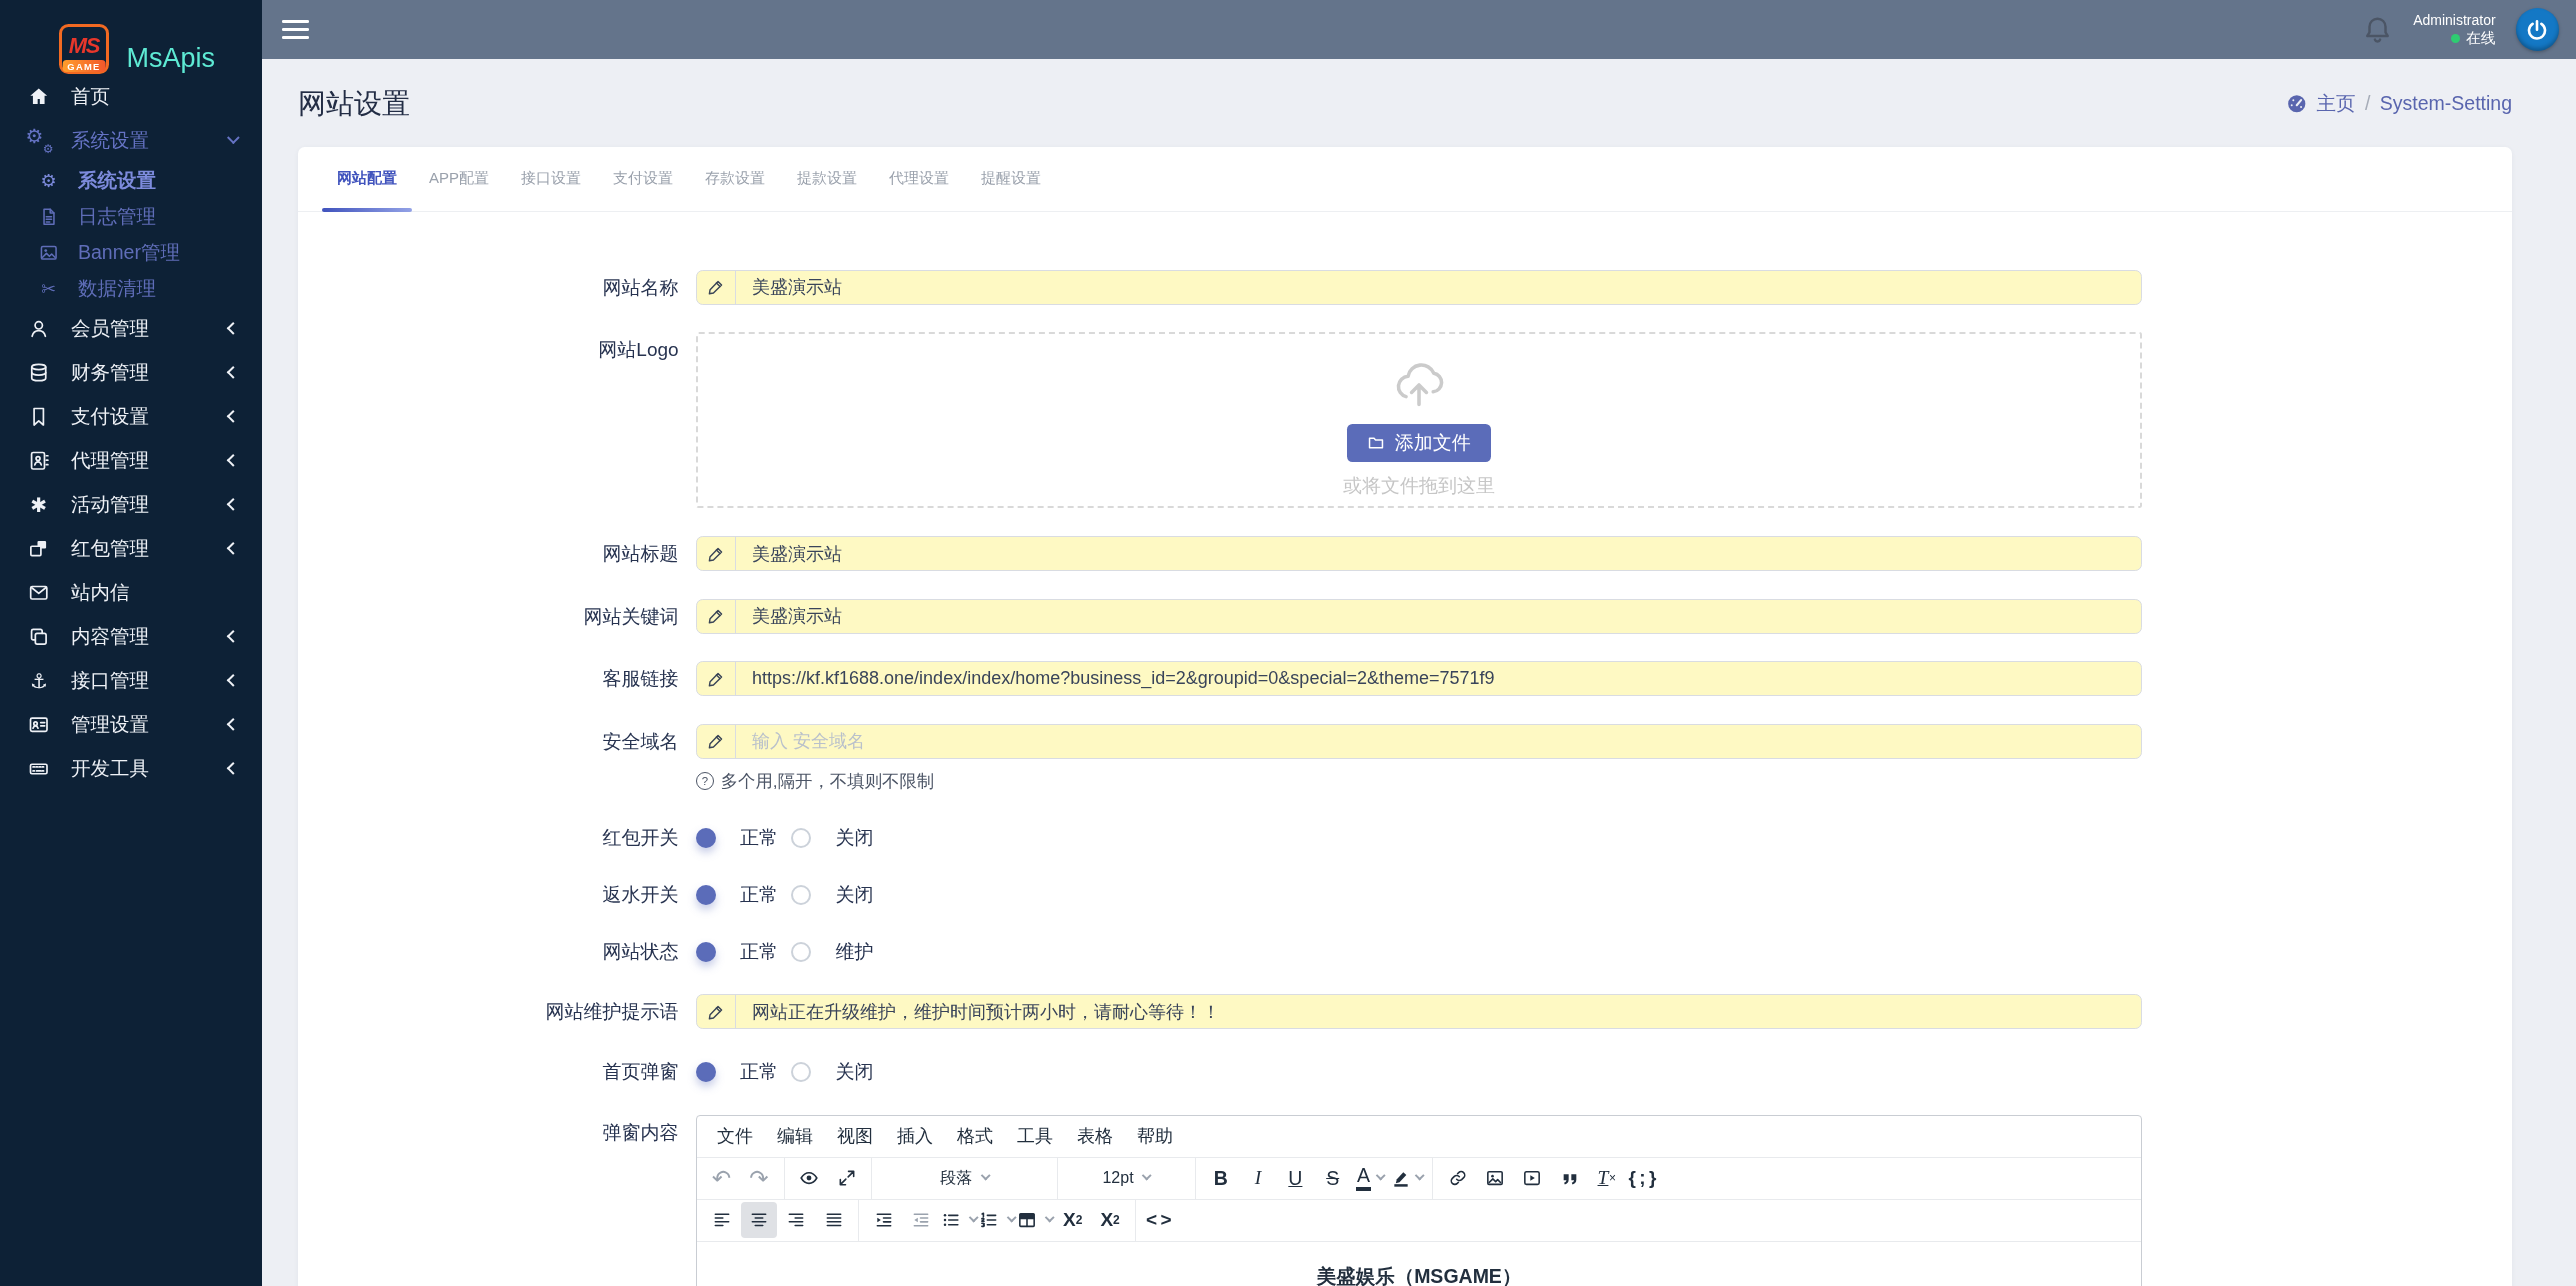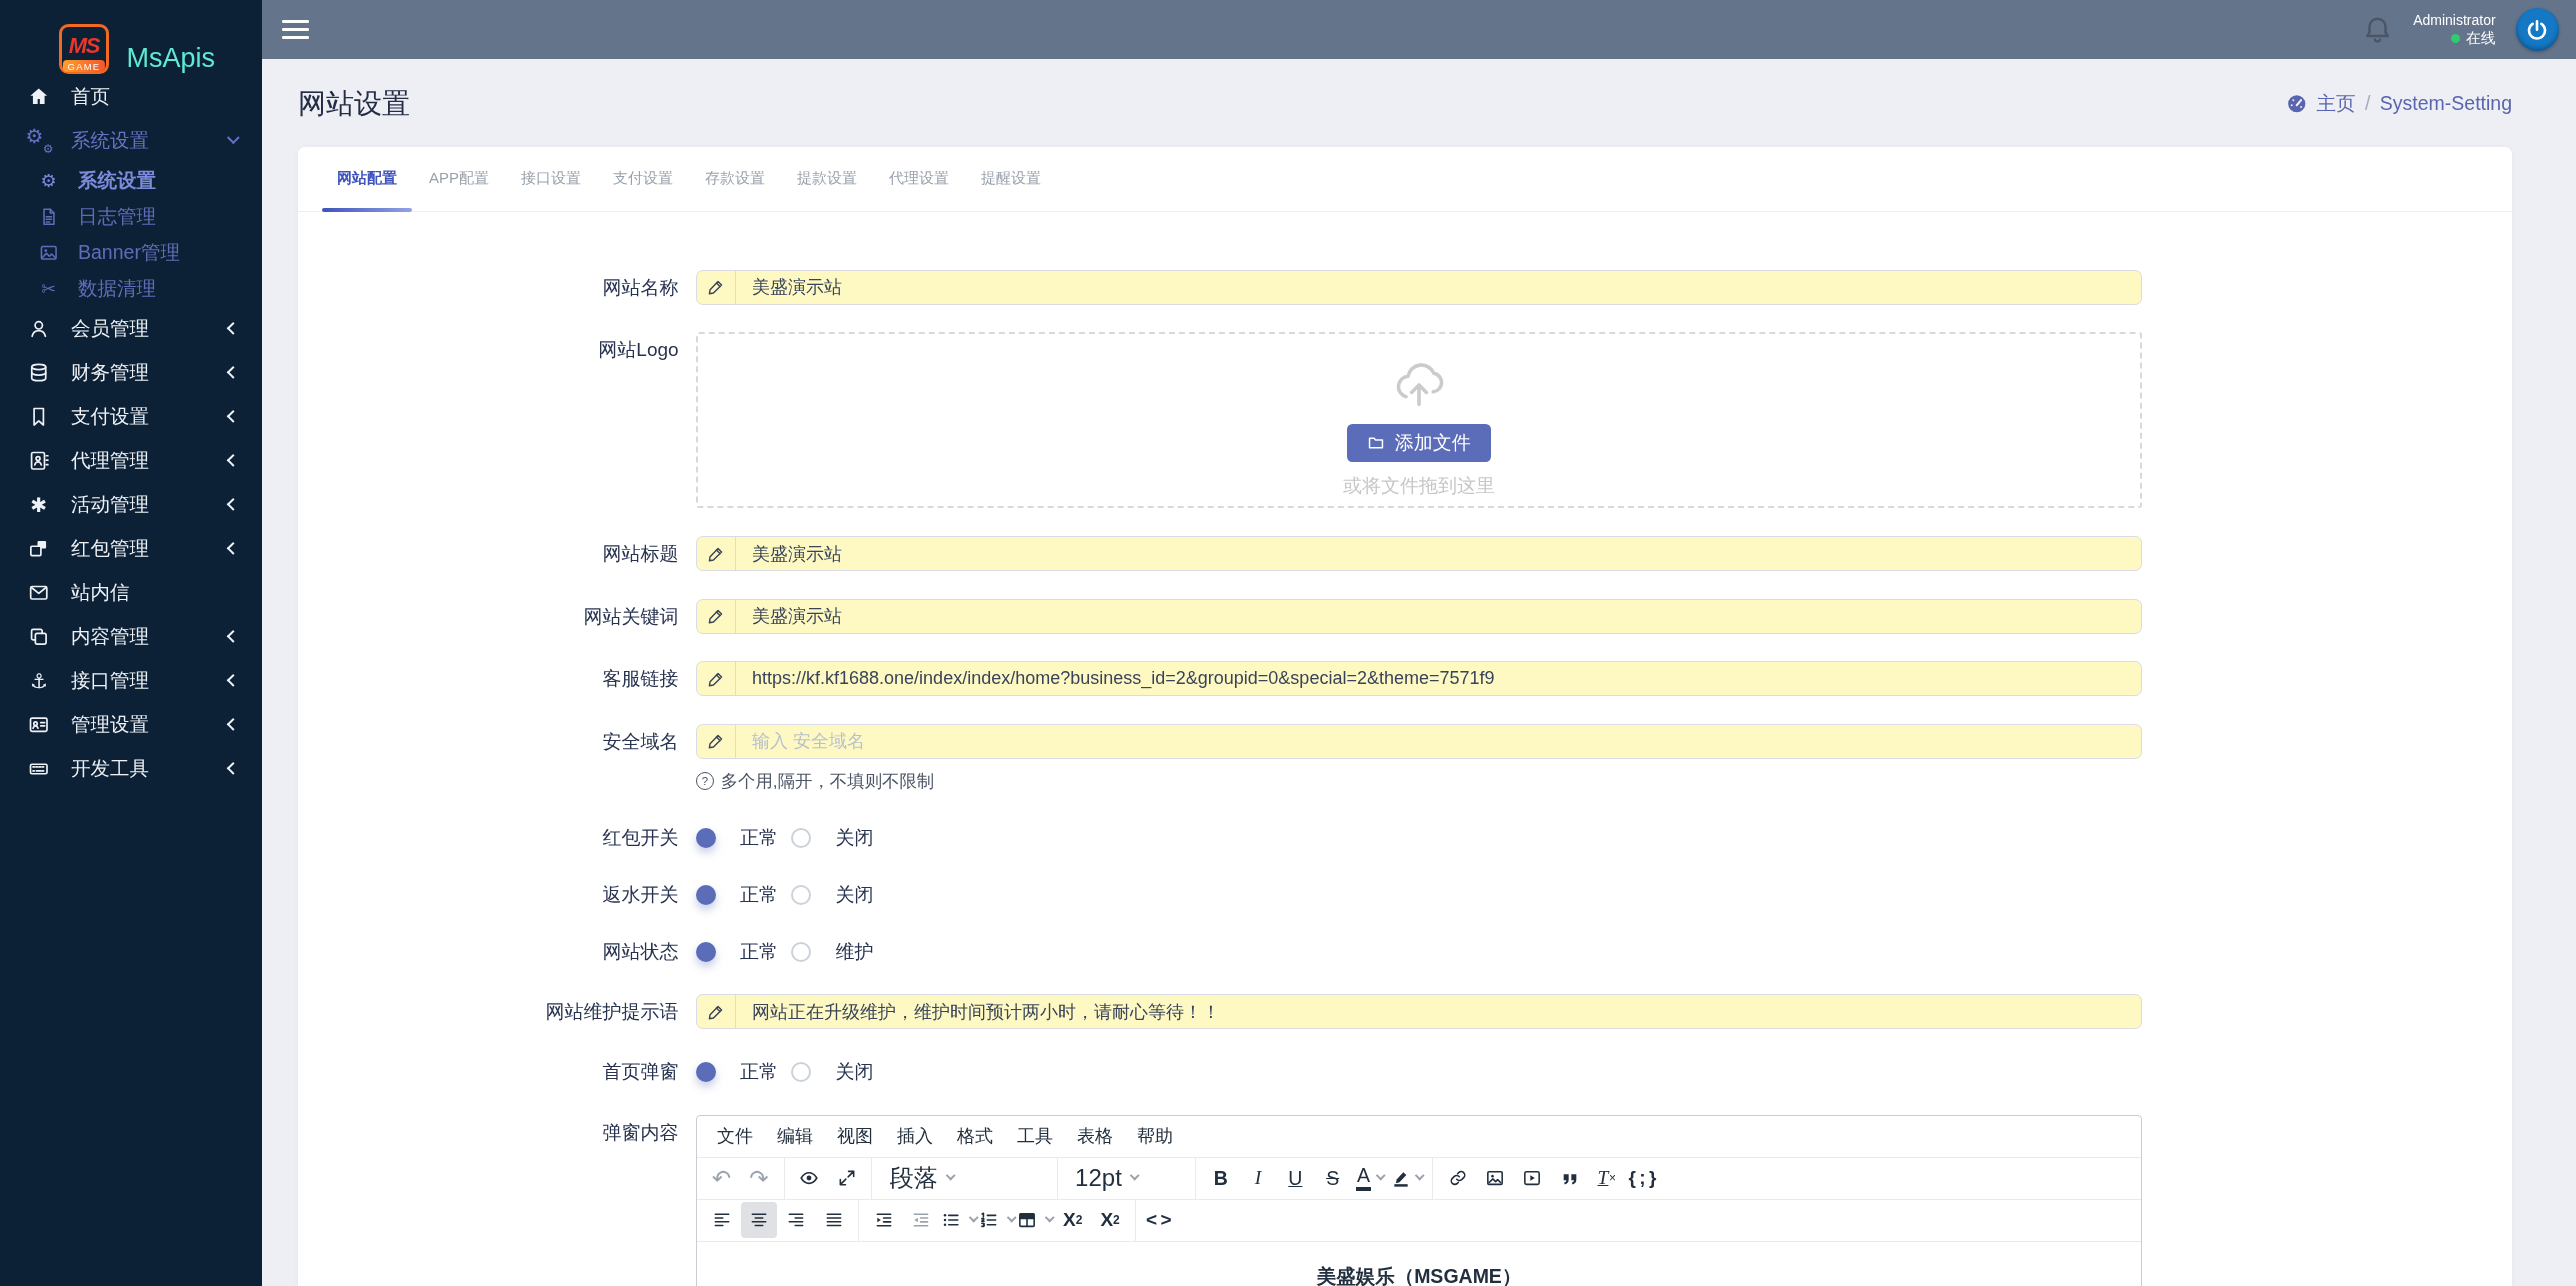--- a/index.html
+++ b/index.html
@@ -7,21 +7,21 @@
 body{font-family:"Liberation Sans","DejaVu Sans",sans-serif;background:#edeff4;position:relative;color:#273350}
 svg.s{fill:none;stroke:currentColor;stroke-width:1.9;stroke-linecap:round;stroke-linejoin:round}
 svg .f,svg.f path,svg.f rect{fill:currentColor;stroke:none}
 svg.f{stroke:none}
 
 
 .sidebar{position:absolute;left:0;top:0;width:262px;height:1287px;background:#0d2136;z-index:5}
 .logo{height:74px;display:flex;align-items:flex-end;padding-left:59px;cursor:pointer}
 .badge{width:50px;height:50px;border:3.4px solid #f26a22;border-radius:9.4px;position:relative;display:flex;align-items:center;justify-content:center}
 .badge-ms{font-size:22px;font-weight:900;font-style:italic;color:#e8372b;letter-spacing:-1.3px;margin-top:-6.7px}
-.badge-game{position:absolute;bottom:-1.3px;left:50%;transform:translateX(-50%);background:linear-gradient(90deg,#ff9e2c,#f2572b);color:#fff;font-size:9.4px;font-weight:normal;letter-spacing:1.3px;padding:0.7px 4.7px;border-radius:4px;white-space:nowrap}
+.badge-game{position:absolute;bottom:-1.3px;left:50%;transform:translateX(-50%);background:linear-gradient(90deg,#ff9e2c,#f2572b);color:#fff;font-size:9.4px;font-weight:bold;letter-spacing:1.3px;padding:0.7px 4.7px;border-radius:4px;white-space:nowrap}
 .appname{font-size:27px;color:#5eead4;margin-left:17.4px;font-weight:500}
 .nav{padding-top:0.7px}
 .nitem{height:44px;display:flex;align-items:center;color:#eef1f6;font-size:19.5px;padding:0 24px;cursor:pointer}
 .nicon{width:29.5px;display:flex;justify-content:center;align-items:center;margin-right:17.4px;font-size:20px;flex:none}
 .nicon svg{width:21.5px;height:21.5px}
 .chev{width:8.7px;height:8.7px;border-right:2px solid currentColor;border-bottom:2px solid currentColor;transform:rotate(135deg);margin-left:auto;flex:none}
 .chev.down{transform:rotate(45deg) translate(-2px,-2px)}
 .group{color:#6573c4}
 .submenu .nitem{height:36px;padding-left:35px;color:#5f6db8}
 .submenu .nicon{font-size:18px;width:27px;margin-right:16px}
@@ -99,21 +99,21 @@
 .emenubar{display:flex;align-items:center;height:42px;padding:0 8px;border-bottom:1.3px solid #e8eaed}
 .mitem{padding:0 12px;font-size:18px;color:#222f3e;cursor:pointer}
 .etoolbar{display:flex;align-items:stretch;height:42px;border-bottom:1.3px solid #e8eaed}
 .tgroup{display:flex;align-items:center;padding:0 6.7px;border-right:1.3px solid #e8eaed;gap:1.3px}
 .tgroup:last-child{border-right:0}
 .tbtn{min-width:36px;height:36px;display:flex;align-items:center;justify-content:center;border-radius:4px;color:#222f3e;font-size:19.5px;cursor:pointer}
 .tbtn svg{width:20px;height:20px}
 .tbtn.gray{color:#9aa2ad}
 .tbtn.on{background:#dfe1e5}
 .glyphbtn{font-size:23px;line-height:1}
-.tsel{display:flex;align-items:center;justify-content:flex-start;padding:0 10.7px;font-size:24px;color:#222f3e;cursor:pointer;height:36px}
+.tsel{display:flex;align-items:center;justify-content:center;padding:0 10.7px;font-size:16px;color:#222f3e;cursor:pointer;height:36px}
 .mchev{width:7.4px;height:7.4px;border-right:2px solid #9aa2ad;border-bottom:2px solid #9aa2ad;transform:rotate(45deg) translate(-1.3px,-1.3px);flex:none;margin-left:9.4px}
 .splitchev{margin-left:5.4px}
 .w255{width:171px}.w185{width:124px}
 .bbold{font-weight:800}
 .bital{font-style:italic;font-family:"Liberation Serif","DejaVu Serif",serif}
 .bund{text-decoration:underline}
 .bstk{text-decoration:line-through}
 .fcol{border-bottom:4.7px solid #222f3e;line-height:1;padding:0 1.3px 1.3px}
 .subsup{font-size:19px;font-weight:600}
 .subsup sub,.subsup sup{font-size:12px}

